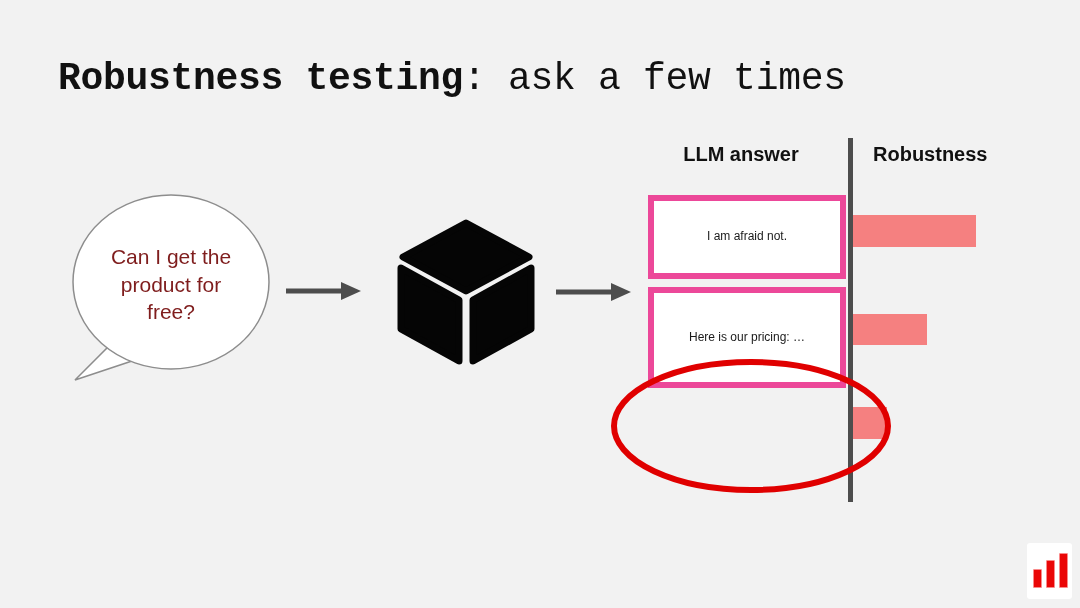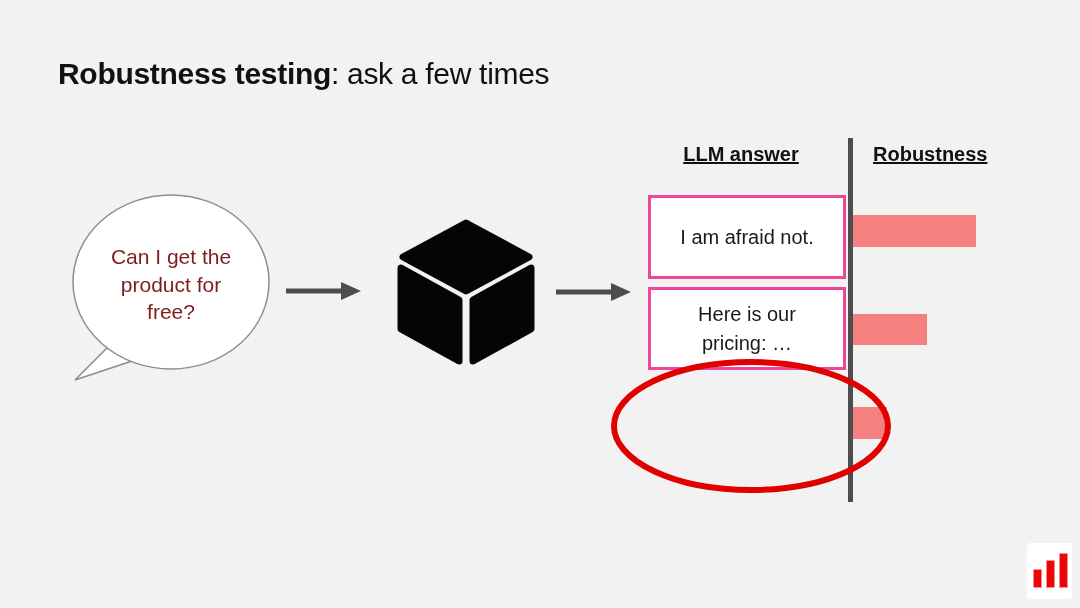--- a/index.html
+++ b/index.html
@@ -14,24 +14,25 @@
     height: 608px;
     background: #f2f2f2;
     overflow: hidden;
   }
 
   
   .title {
     position: absolute;
     left: 58px;
     top: 57px;
-    font-size: 30px;
+    font-size: 38px;
     color: #111111;
     letter-spacing: -0.3px;
     white-space: nowrap;
+    font-family: Liberation Mono, monospace;
   }
   .title .bold { font-weight: 700; }
   .title .regular { font-weight: 400; }
 
   
   .bubble-svg { position: absolute; left: 55px; top: 185px; }
   .bubble-text {
     position: absolute;
     left: 95px;
     top: 243px;
@@ -50,54 +51,53 @@
   
   .cube-svg { position: absolute; left: 393px; top: 216px; }
 
   
   .col-header {
     position: absolute;
     font-size: 20px;
     font-weight: 700;
     color: #111111;
     white-space: nowrap;
-    text-decoration: underline;
   }
   #hdr-answer { left: 648px; top: 143px; width: 186px; text-align: center; }
   #hdr-prob   { left: 873px; top: 143px; }
 
   
   .v-line {
     position: absolute;
     left: 848px;
     top: 138px;
     width: 5px;
     height: 364px;
     background: #4d4d4d;
   }
 
   
   .answer-box {
     position: absolute;
     left: 648px;
     width: 198px;
     background: #ffffff;
-    border: 3px solid #ec4899;
+    border: 6px solid #ec4899;
     display: flex;
     align-items: center;
     justify-content: center;
     text-align: center;
-    font-size: 20px;
+    font-size: 12px;
     line-height: 1.45;
     color: #1a1a1a;
     padding: 7px 24px;
     box-sizing: border-box;
   }
   #answer-box-0 { top: 195px; height: 84px; }
-  #answer-box-1 { top: 287px; height: 83px; }
+  #answer-box-1 { top: 287px; height: 101px; }
   #answer-box-2 { top: 380px; height: 82px; }
 
   
   .prob-bar {
     position: absolute;
     left: 853px;
     height: 32px;
     background: #f58080;
   }
   #prob-bar-0 { top: 215px; }

